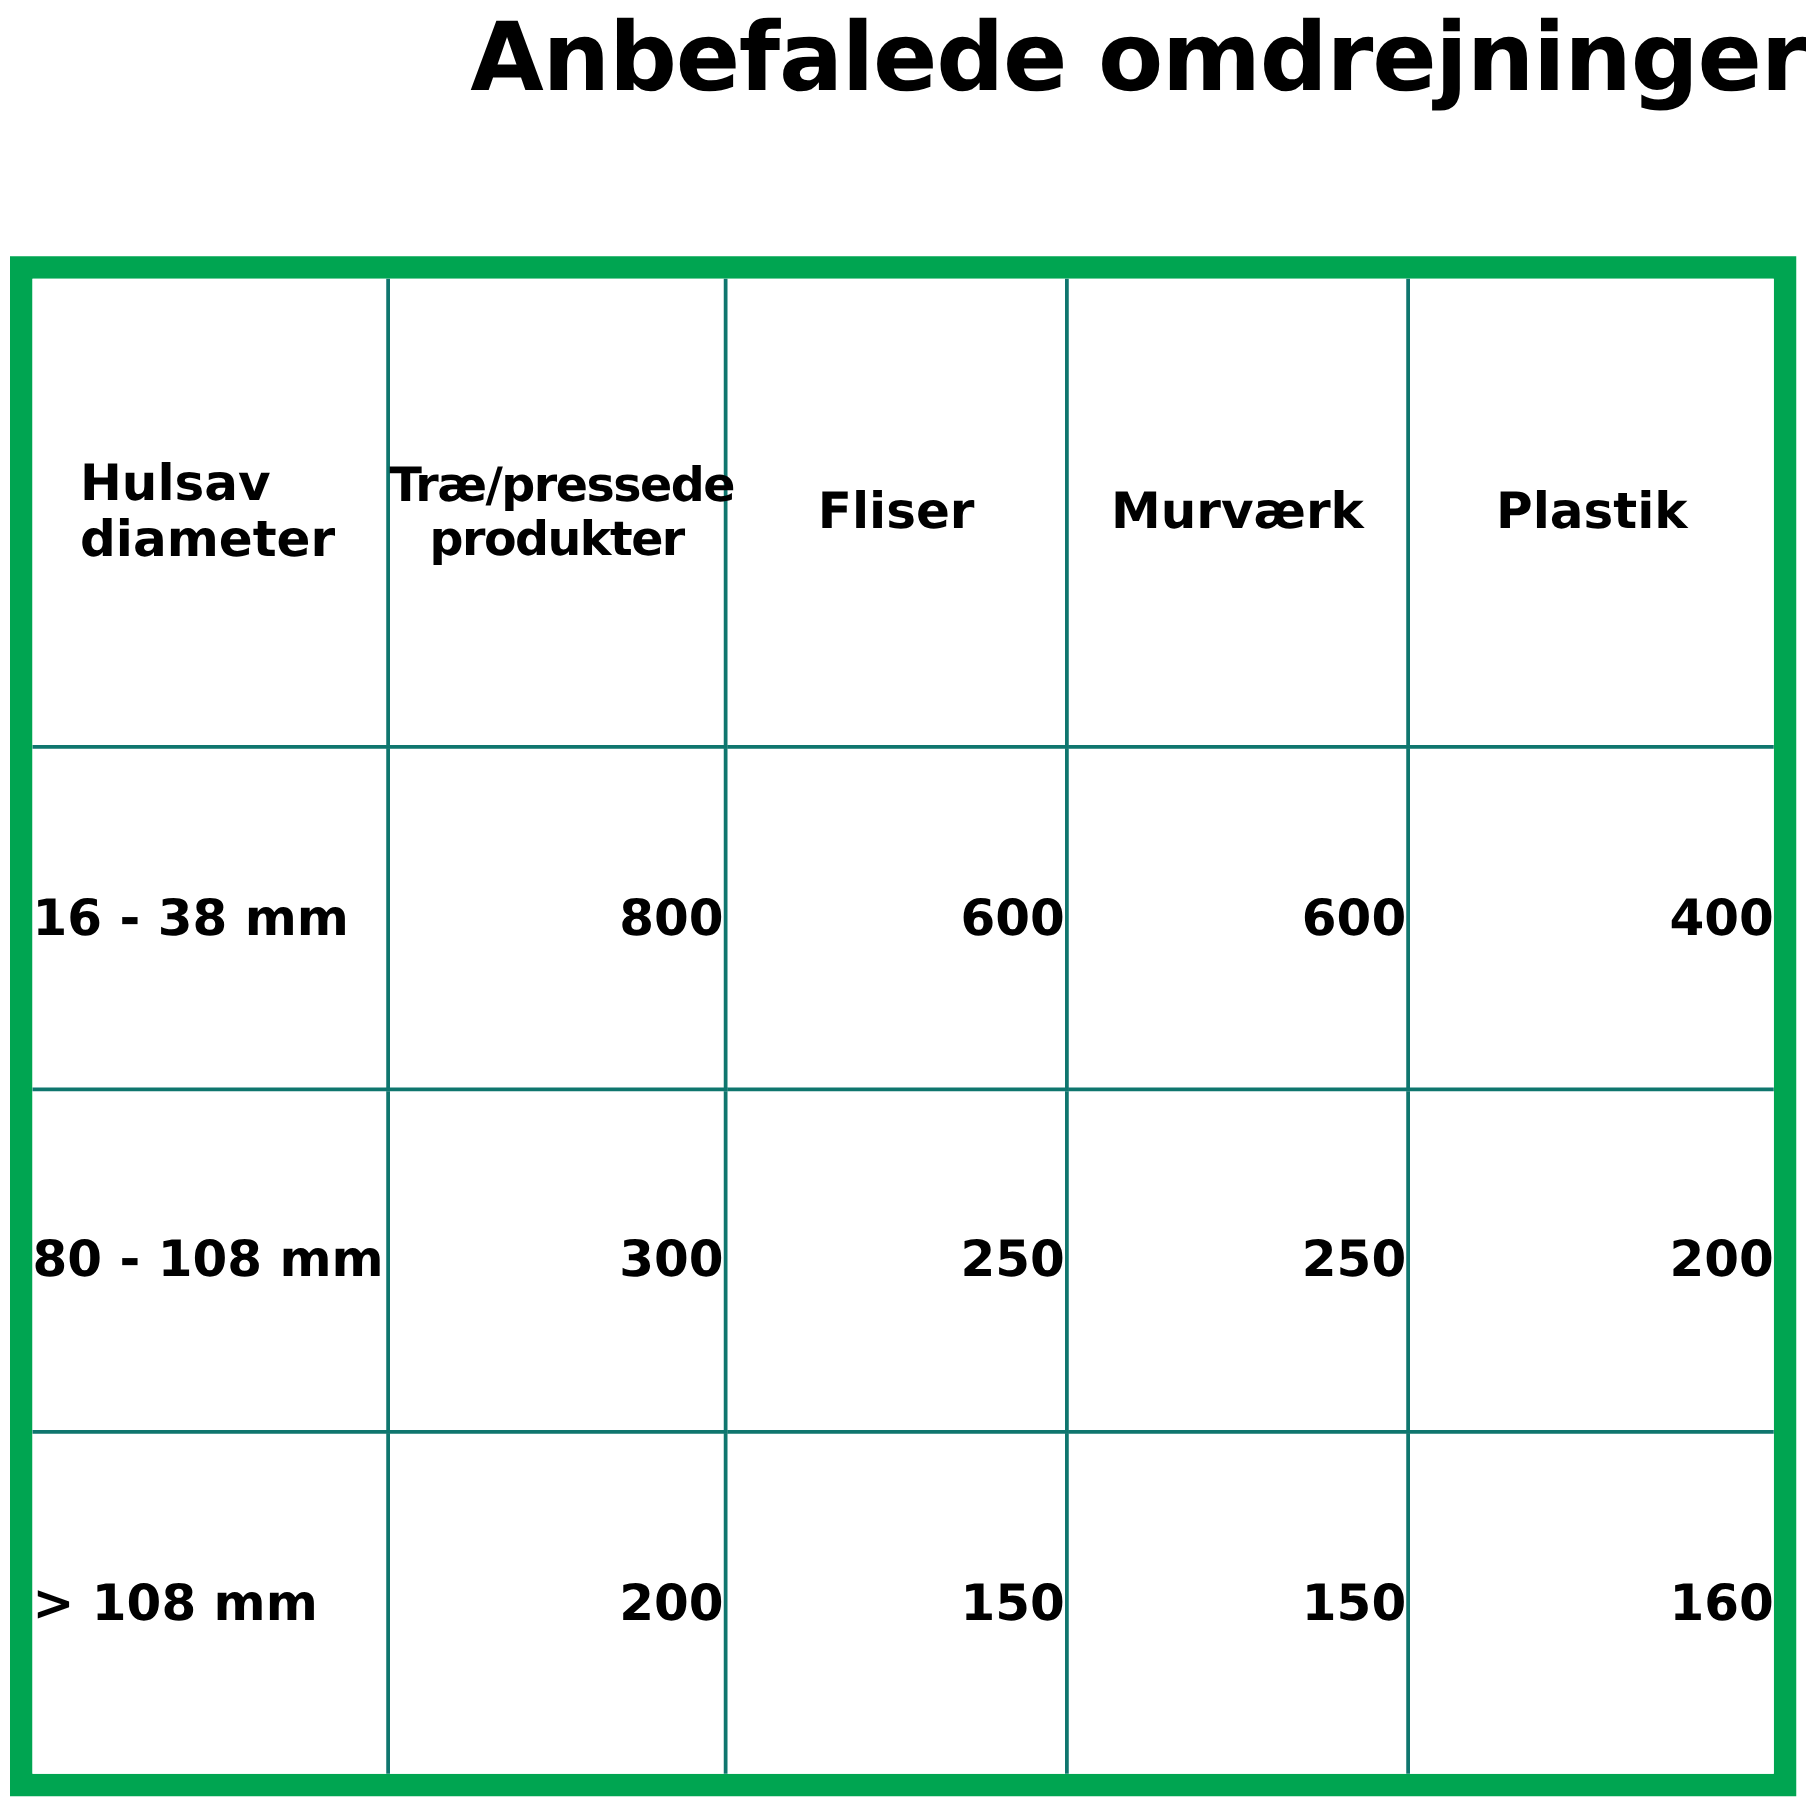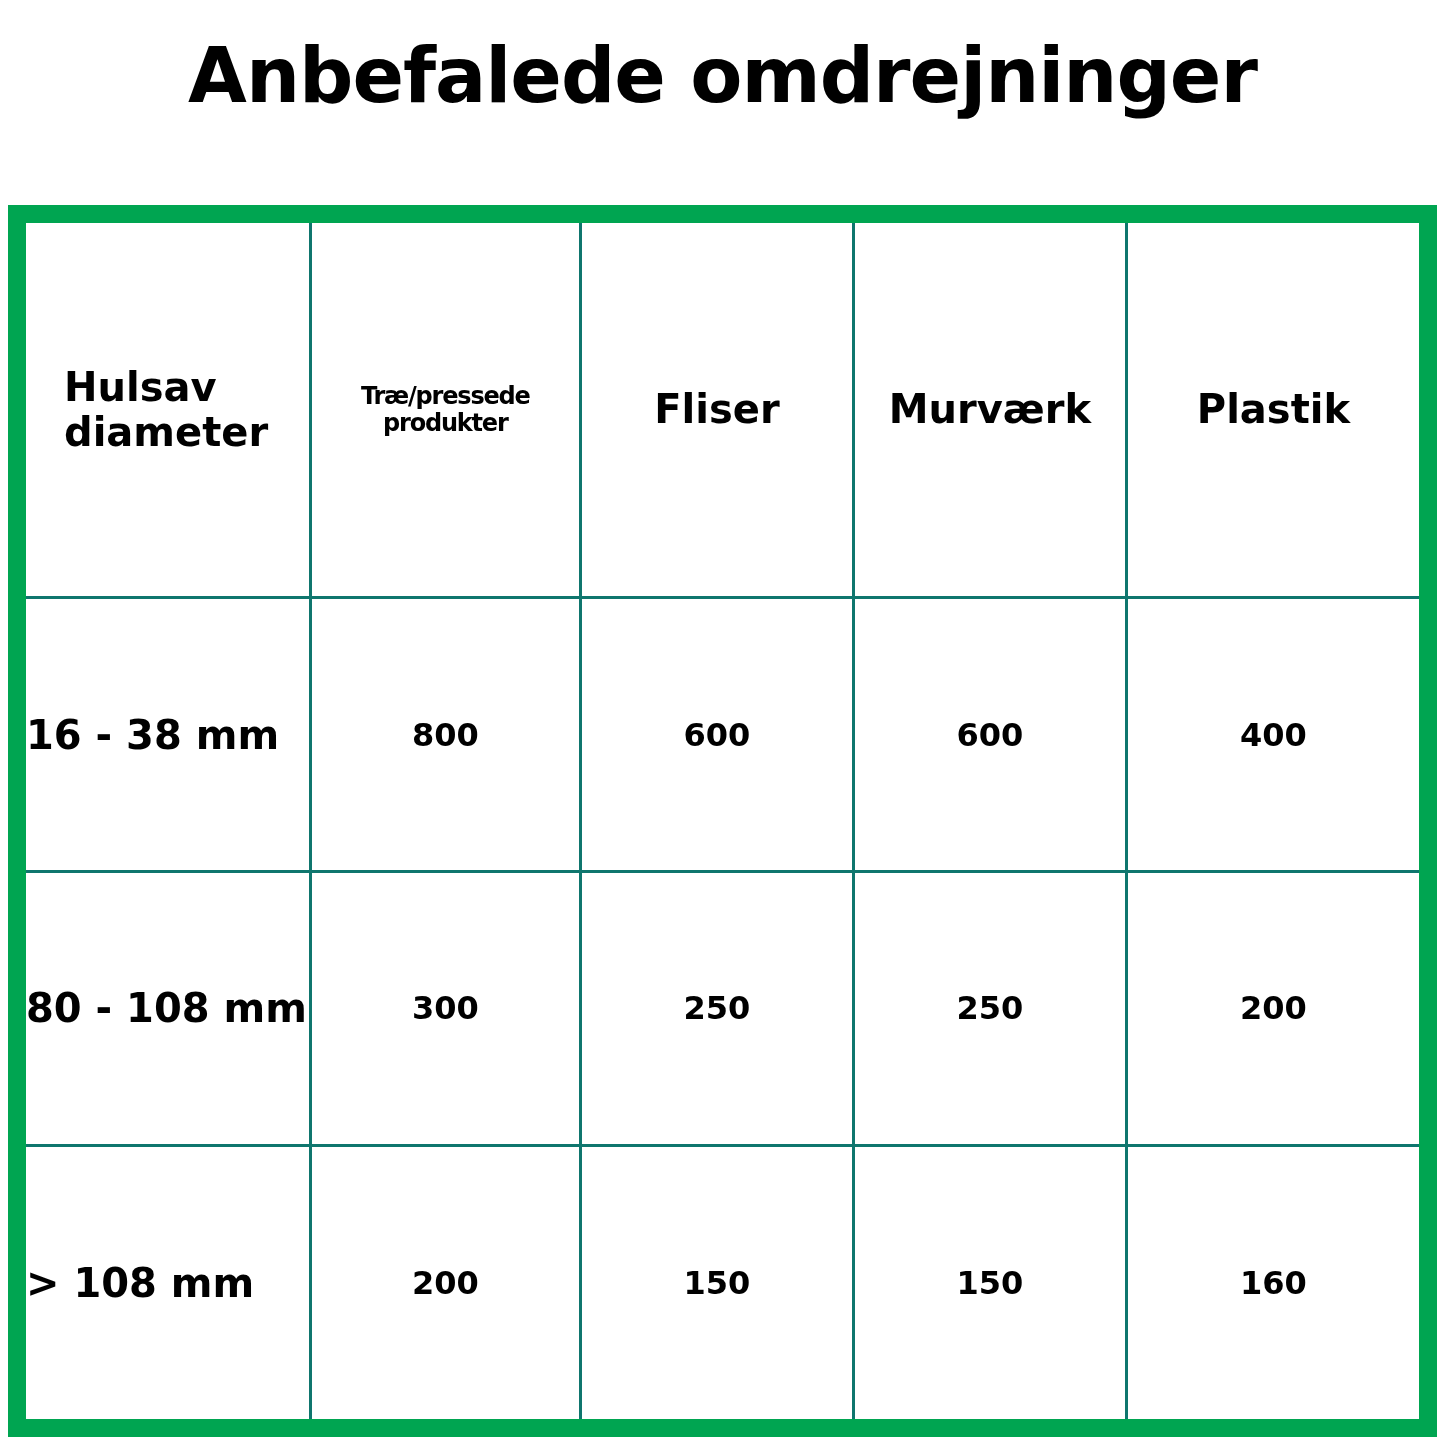--- a/index.html
+++ b/index.html
@@ -10,27 +10,27 @@
   .page {
     width: 1445px;
     height: 1445px;
     background: #ffffff;
     position: relative;
     font-family: "DejaVu Sans", sans-serif;
     box-sizing: border-box;
     overflow: hidden;
   }
   .title {
-    text-align: center;
+    text-align: right;
     font-family: "DejaVu Sans", sans-serif;
     font-weight: bold;
     font-size: 76px;
     color: #000000;
     letter-spacing: -1px;
-    padding-top: 34px;
+    padding-top: 4px;
     line-height: 1.1;
   }
   .table-frame {
     position: absolute;
     left: 8px;
     top: 205px;
     width: 1429px;
     height: 1232px;
     border: 18px solid #00A551;
     box-sizing: border-box;
@@ -61,32 +61,32 @@
     font-size: 40px;
     text-align: center;
     line-height: 1.12;
     padding: 4px 6px;
   }
   th.head.first {
     text-align: left;
     padding-left: 38px;
   }
   th.head.narrow {
-    font-size: 24px;
+    font-size: 38px;
     letter-spacing: -1.2px;
   }
   td.rowlabel {
     font-size: 40px;
     text-align: left;
     padding-left: 24px;
     white-space: nowrap;
   }
   td.val {
-    font-size: 32px;
-    text-align: center;
+    font-size: 40px;
+    text-align: right;
   }
   col.c0 { width: 20.4%; }
   col.c1 { width: 19.4%; }
   col.c2 { width: 19.6%; }
   col.c3 { width: 19.6%; }
   col.c4 { width: 21.0%; }
   tr.headrow { height: 21.5%; }
   tr.datarow { height: 15.7%; }
 </style>
 </head>

